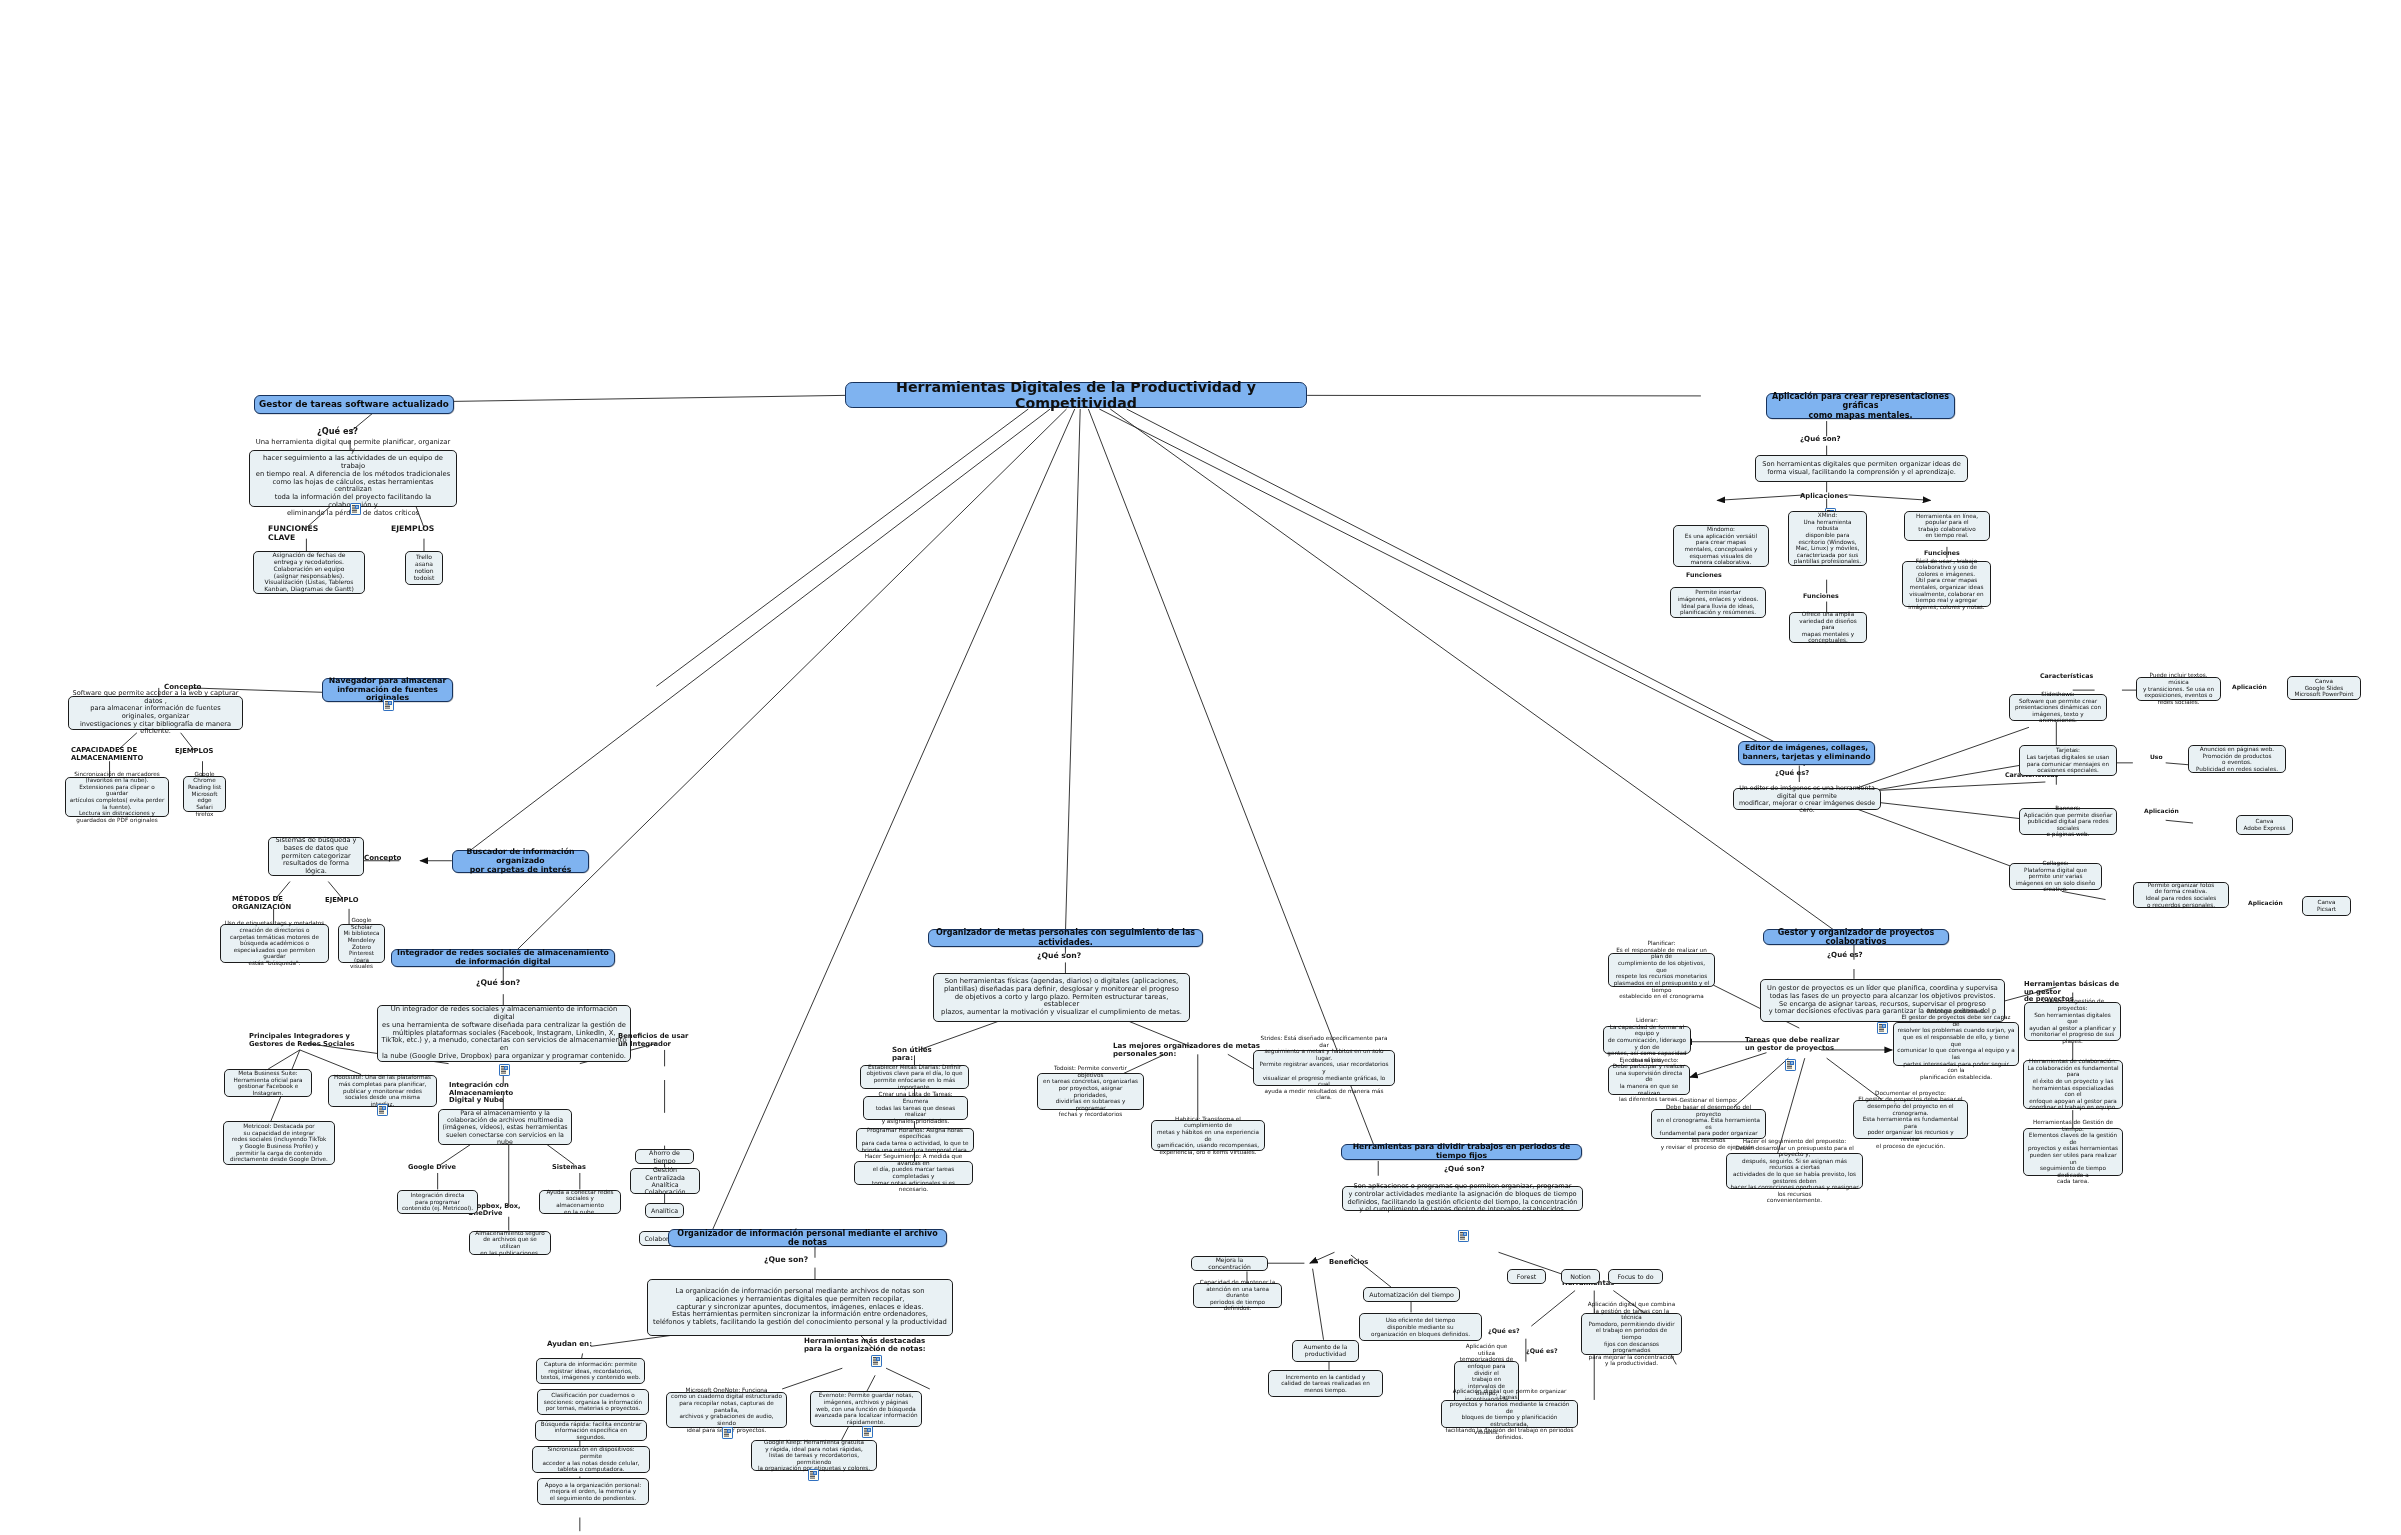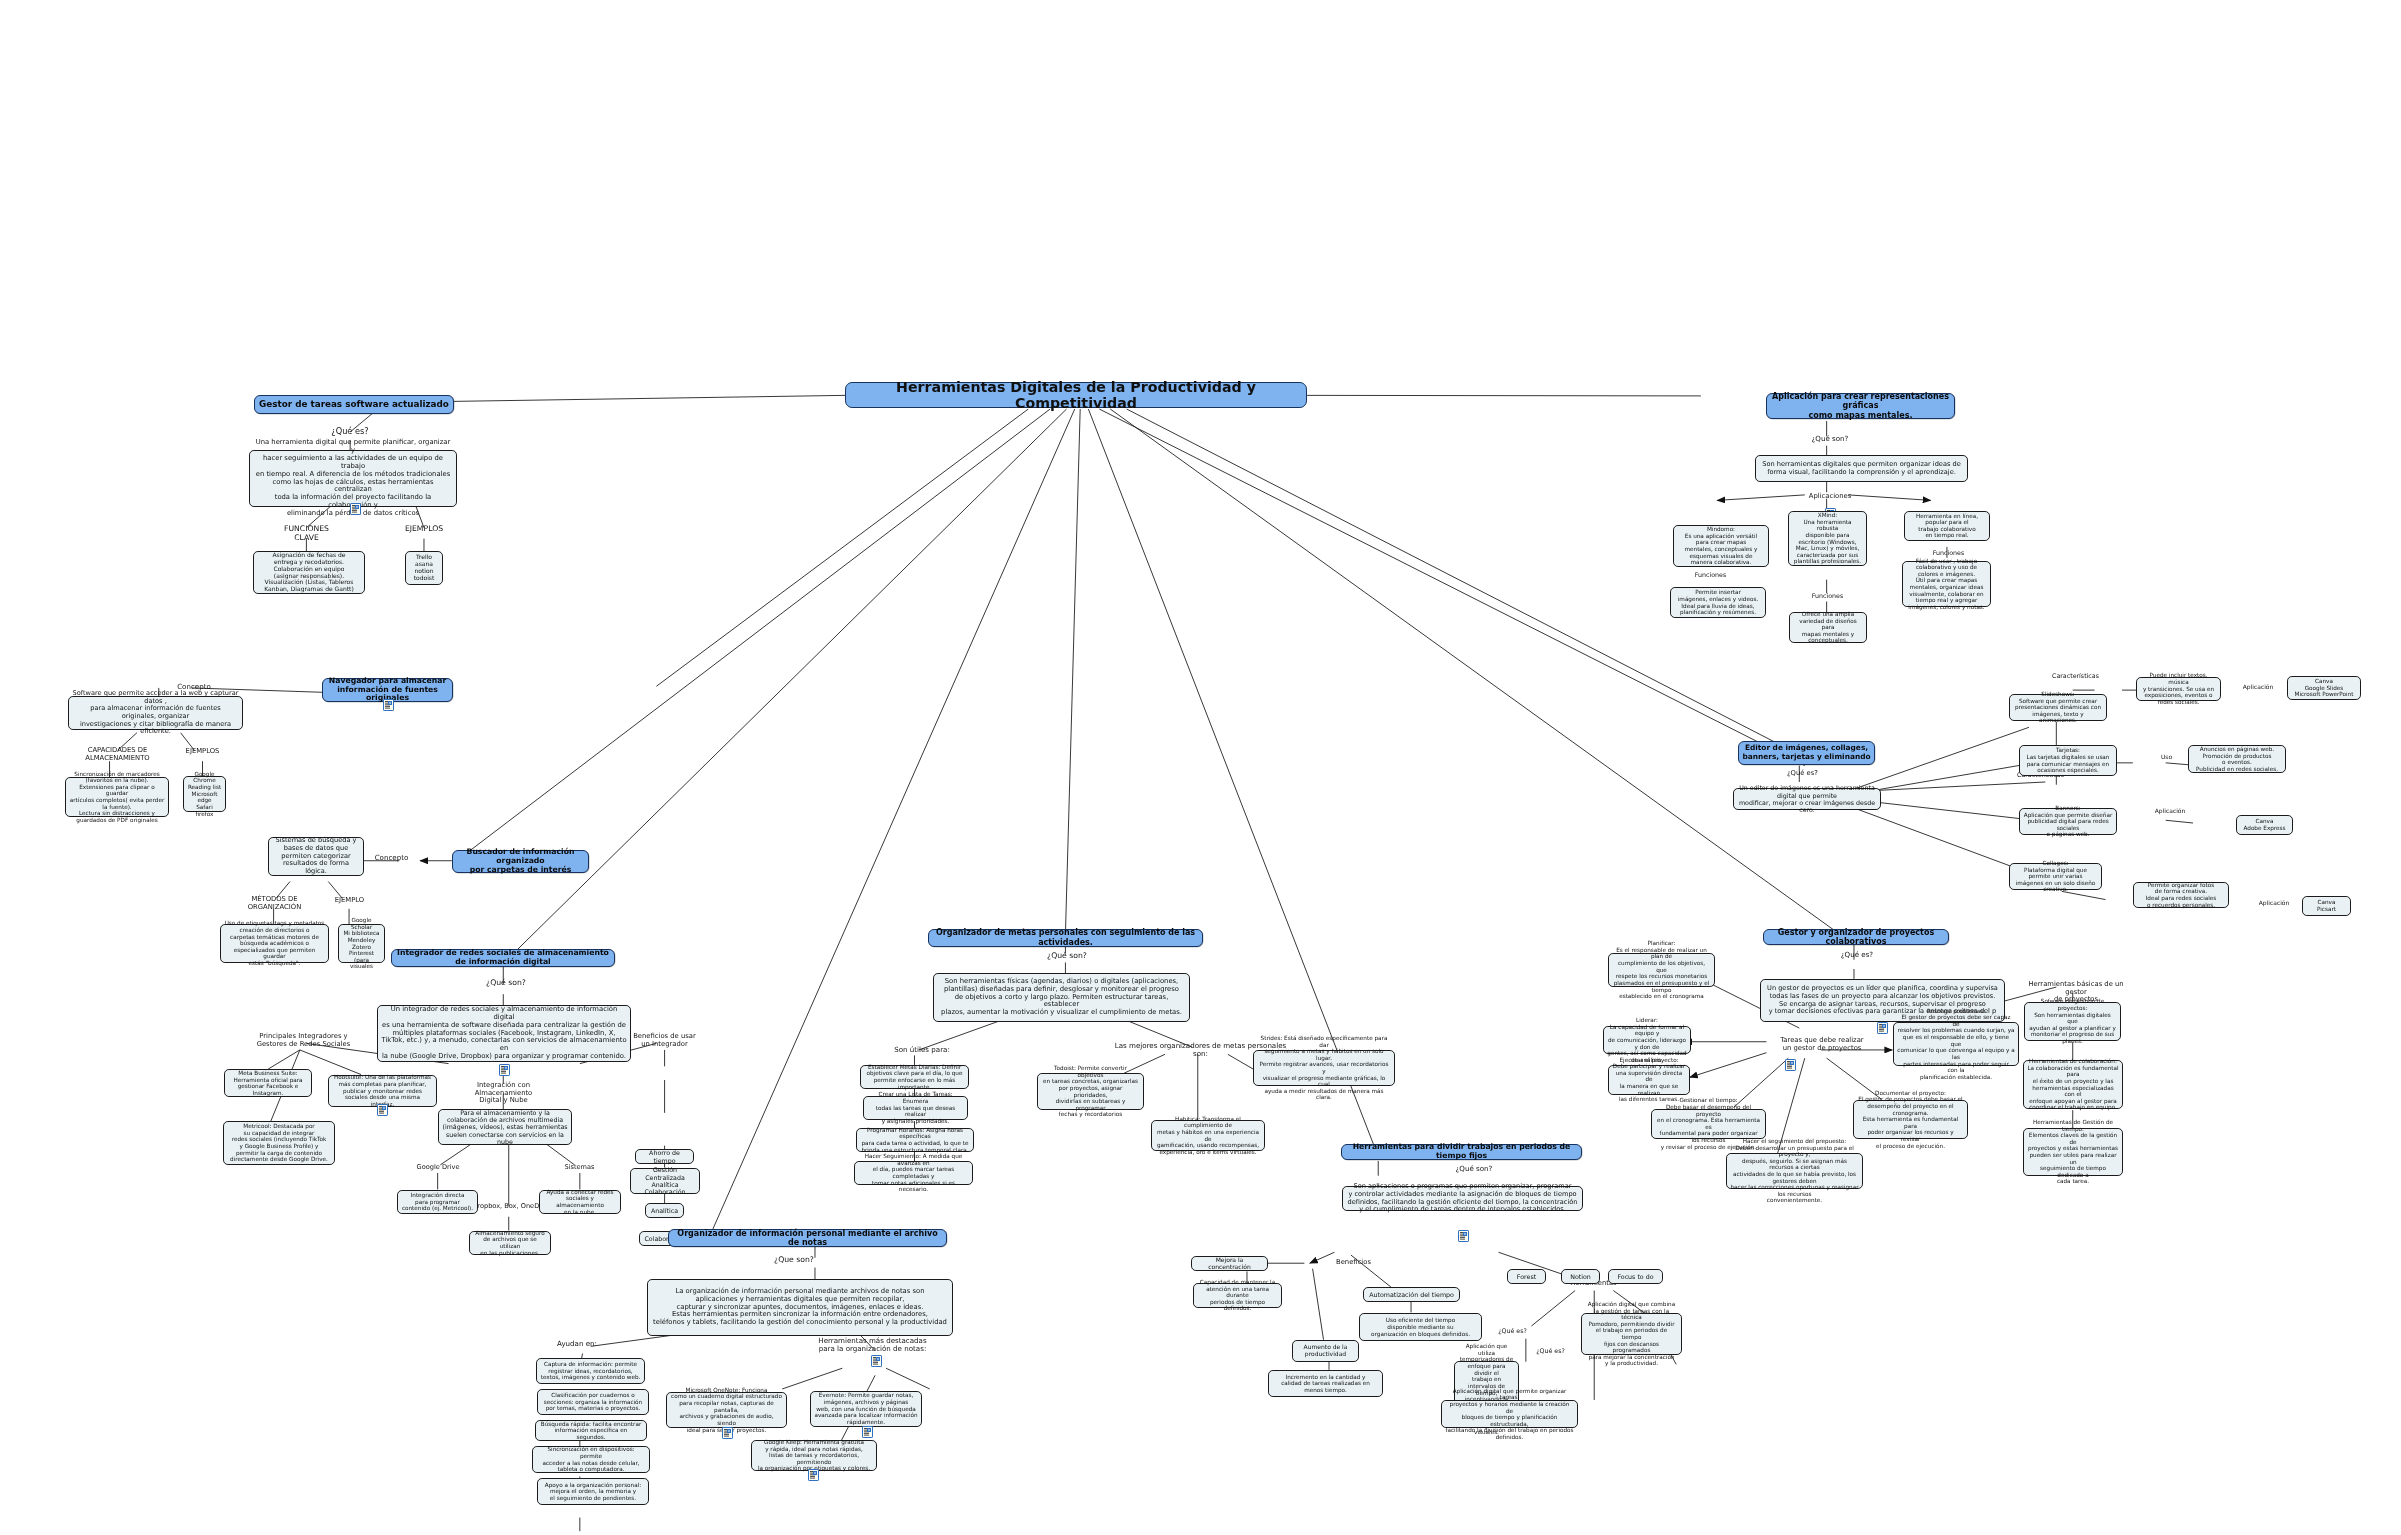--- a/index.html
+++ b/index.html
@@ -5,21 +5,21 @@
   html,body{margin:0;padding:0;background:#ffffff;}
   #canvas{position:relative;width:2401px;height:1535px;background:#ffffff;
           font-family:"DejaVu Sans","Liberation Sans",sans-serif;overflow:hidden;}
   svg#wires{position:absolute;left:0;top:0;width:2401px;height:1535px;pointer-events:none;}
   .node{position:absolute;box-sizing:border-box;display:flex;align-items:center;justify-content:center;
         text-align:center;border:0.9px solid #1b1b1b;border-radius:4.9px;background:#e9f1f4;
         color:#111;line-height:1.16;padding:2.2px 3.3px;white-space:pre-line;}
   .topic{background:#7fb3f0;border:1.1px solid #17325c;border-radius:6px;font-weight:bold;color:#0a0a0a;
          box-shadow:0.5px 0.5px 0 rgba(0,0,0,.25);}
   .root{background:#7fb3f0;border:1.4px solid #17325c;border-radius:7.1px;font-weight:bold;}
-  .lbl{position:absolute;color:#161616;text-align:center;white-space:pre-line;line-height:1.12;background:transparent;}
+  .lbl{position:absolute;color:#161616;white-space:pre-line;line-height:1.12;background:transparent;font-weight:bold;}
   .note{position:absolute;width:8.8px;height:10.4px;border:0.8px solid #2f6fc0;background:#fdfcf0;border-radius:1.1px;}
   .note i{position:absolute;left:1.1px;right:2.7px;top:1.1px;height:0.7px;background:#4a4a4a;box-shadow:0 1.6px 0 #4a4a4a,0 3.3px 0 #4a4a4a,0 4.9px 0 #4a4a4a,0 6.6px 0 #4a4a4a;}
   .note b{position:absolute;right:0.5px;top:0.8px;width:2.7px;height:2.7px;background:#8fb6df;border:0.4px solid #2f6fc0;}
 </style>
 </head>
 <body>
 
 <div id="canvas">
 
 <svg id="wires" viewBox="0 0 4390 2807" width="2401" height="1535">
@@ -456,21 +456,21 @@
 <div class="node topic" style="left:1763px;top:929px;width:186px;height:16.4px;font-size:8px;">Gestor y organizador de proyectos colaborativos</div>
 <div class="lbl" style="left:1827px;top:951px;width:60px;font-size:7.1px;">¿Qué es?</div>
 <div class="node" style="left:1760px;top:979px;width:245px;height:43px;font-size:6.6px;">Un gestor de proyectos es un líder que planifica, coordina y supervisa
 todas las fases de un proyecto para alcanzar los objetivos previstos.
 Se encarga de asignar tareas, recursos, supervisar el progreso
 y tomar decisiones efectivas para garantizar la entrega exitosa del p</div>
 <div class="note" style="left:1877px;top:1022px;">
       <i></i>
       <b></b>
     </div>
-<div class="lbl" style="left:1745px;top:1037px;width:98px;font-size:6.8px;margin-left:28px;">Tareas que debe realizar
+<div class="lbl" style="left:1745px;top:1037px;width:98px;font-size:6.8px;">Tareas que debe realizar
 un gestor de proyectos</div>
 <div class="note" style="left:1785px;top:1059px;">
       <i></i>
       <b></b>
     </div>
 <div class="lbl" style="left:2024px;top:981px;width:104px;font-size:6.8px;">Herramientas básicas de un gestor
 de proyectos</div>
 
 <div class="node" style="left:1608px;top:953px;width:107px;height:34px;font-size:5.7px;">Planificar:
 Es el responsable de realizar un plan de

